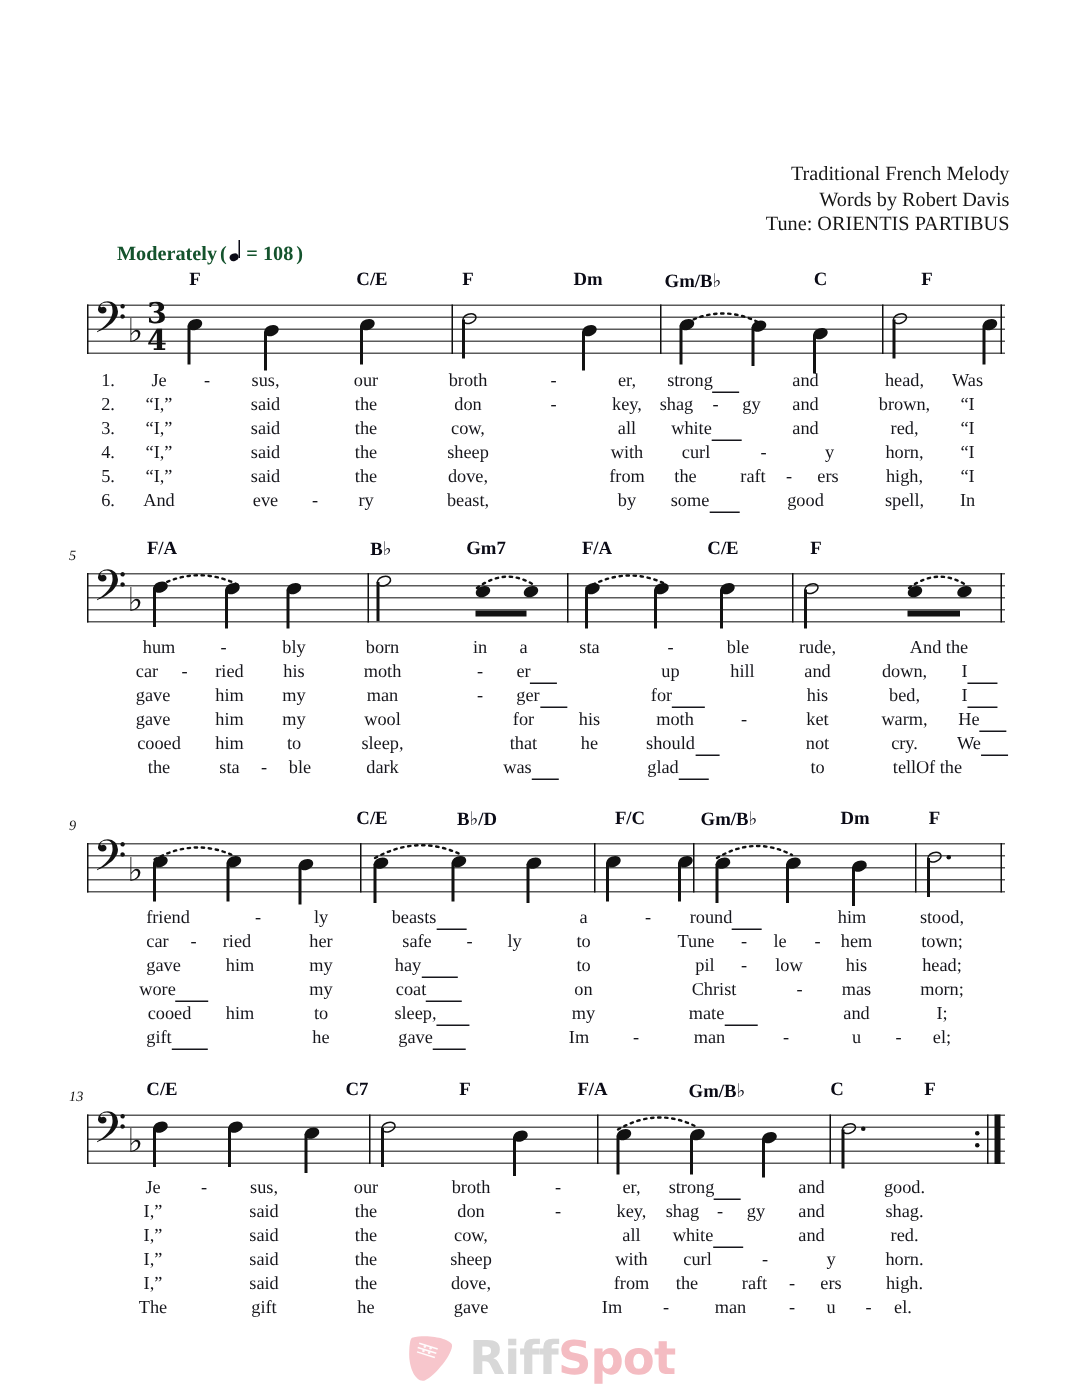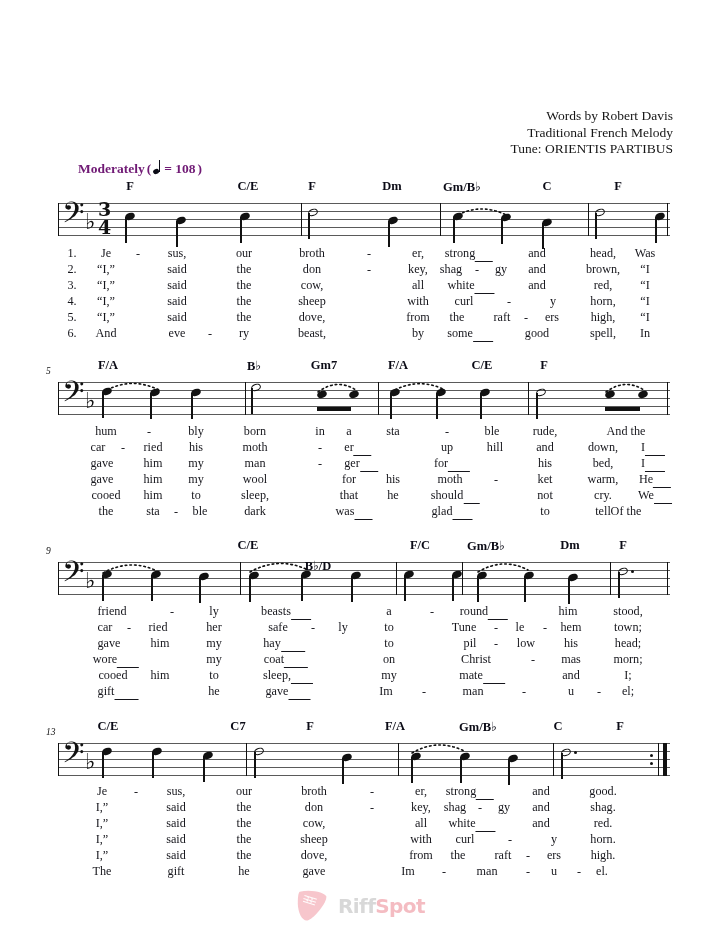--- a/index.html
+++ b/index.html
@@ -33,21 +33,21 @@
     text-align: right;
     font-size: 13.5px;
     line-height: 16.5px;
     color: #161616;
   }
   .tempo {
     position: absolute;
     left: 78px; top: 161px;
     font-size: 13.5px;
     font-weight: bold;
-    color: #701a75;
+    color: #14532d;
     white-space: nowrap;
     display: flex;
     gap: 2px;
   }
   .tempo .tnote { display: inline-block; position: relative; width: 9px; height: 14px; }
   .tempo .tnote .head {
     position: absolute; left: 0; bottom: 1px;
     width: 6px; height: 4.6px; border-radius: 50%;
     background: #0b0b16; transform: rotate(-22deg);
   }
@@ -168,36 +168,36 @@
   .logo {
     position: absolute;
     left: 0; width: 719px; top: 887px;
     display: flex; align-items: center; justify-content: center;
     gap: 6px;
   }
   .logo .pick { width: 38px; height: 38px; }
   .logo .word {
     font-family: "DejaVu Sans", sans-serif;
     font-weight: bold;
-    font-size: 20px;
+    font-size: 31px;
     letter-spacing: -0.6px;
     line-height: 31px;
   }
   .logo .riff { color: #d8d8d8; }
   .logo .spot { color: #f4bcc2; }
 </style>
 </head>
 <body>
 
 <div class="page">
 
 
   <div class="credits">
+    <div>Traditional French Melody</div>
     <div>Words by Robert Davis</div>
-    <div>Traditional French Melody</div>
     <div>Tune: ORIENTIS PARTIBUS</div>
   </div>
 
   <div class="tempo">
     <span>Moderately</span>
     <span>(</span>
     <span class="tnote">
         <span class="head"></span>
         <span class="stem"></span>
       </span>
@@ -551,21 +551,21 @@
           <div class="ln l1"></div>
           <div class="ln l2"></div>
           <div class="ln l3"></div>
           <div class="ln l4"></div>
       </div>
       <div class="barline" style="left:0px;"></div>
       <div class="clef">𝄢</div>
       <div class="keysig">♭</div>
 
       <div class="chord" style="left:190px; top:-24px;">C/E</div>
-      <div class="chord" style="left:260px; top:-24px;margin-top:20px;">B♭/D</div>
+      <div class="chord" style="left:260px; top:-24px;">B♭/D</div>
       <div class="chord" style="left:362px; top:-24px;">F/C</div>
       <div class="chord" style="left:428px; top:-24px;">Gm/B♭</div>
       <div class="chord" style="left:512px; top:-24px;">Dm</div>
       <div class="chord" style="left:565px; top:-24px;">F</div>
 
       <div class="slur" style="left:43px; top:-1px;">
         <svg width="58" height="15">
             <path d="M2,12 Q29,-3 56,10" stroke="#111" stroke-width="1.6" fill="none" stroke-dasharray="1.6 3.1" stroke-linecap="round"></path>
           </svg>
       </div>

